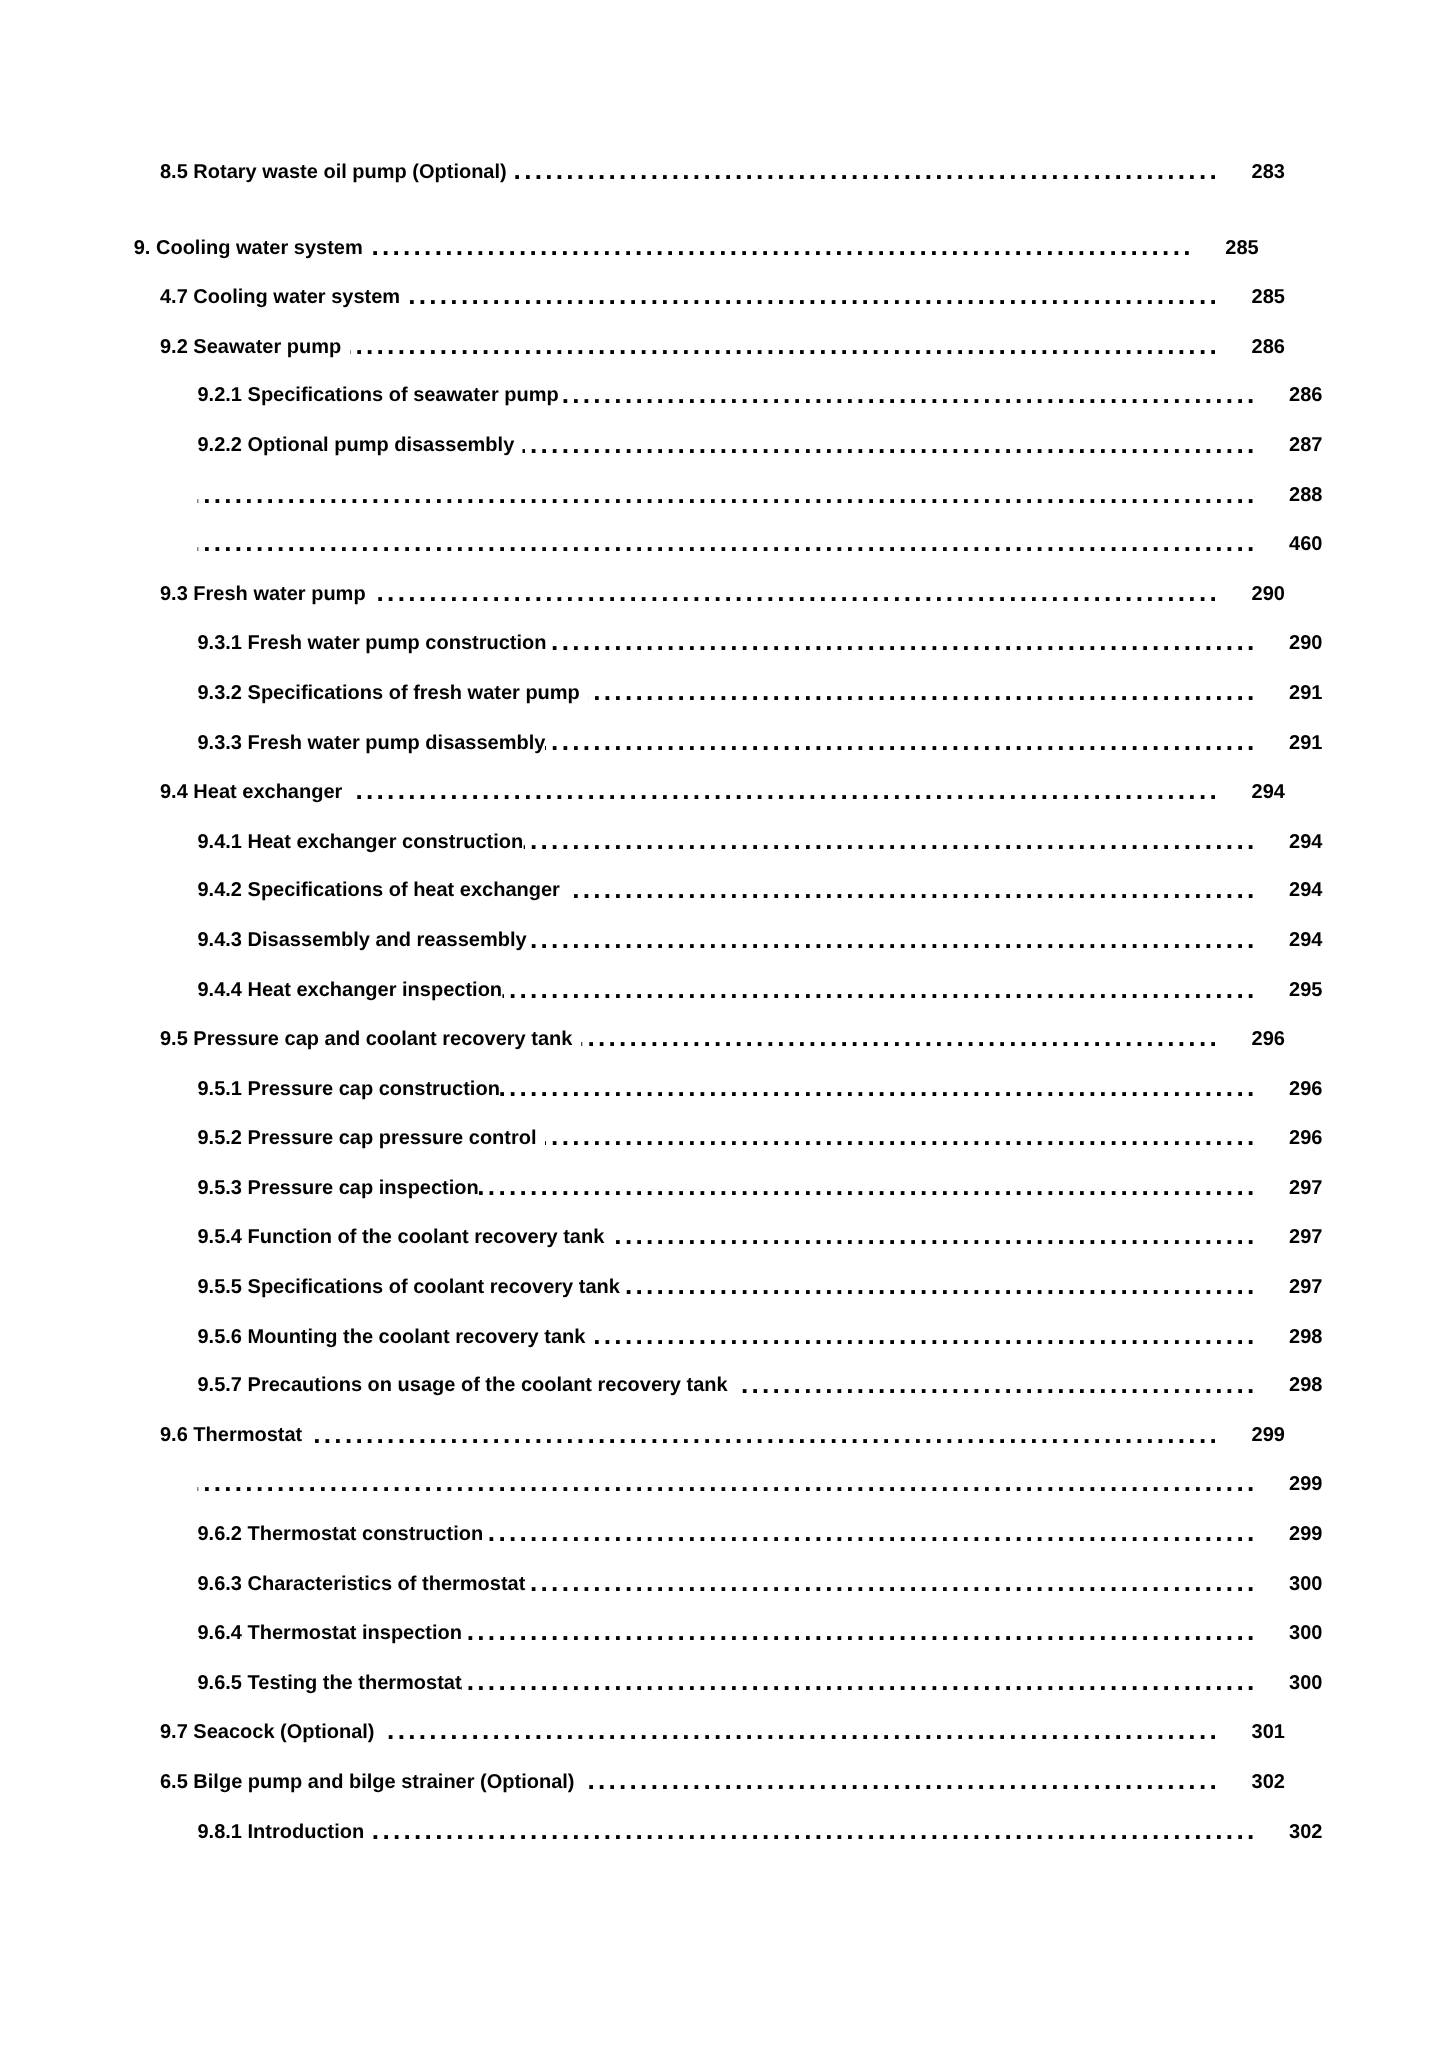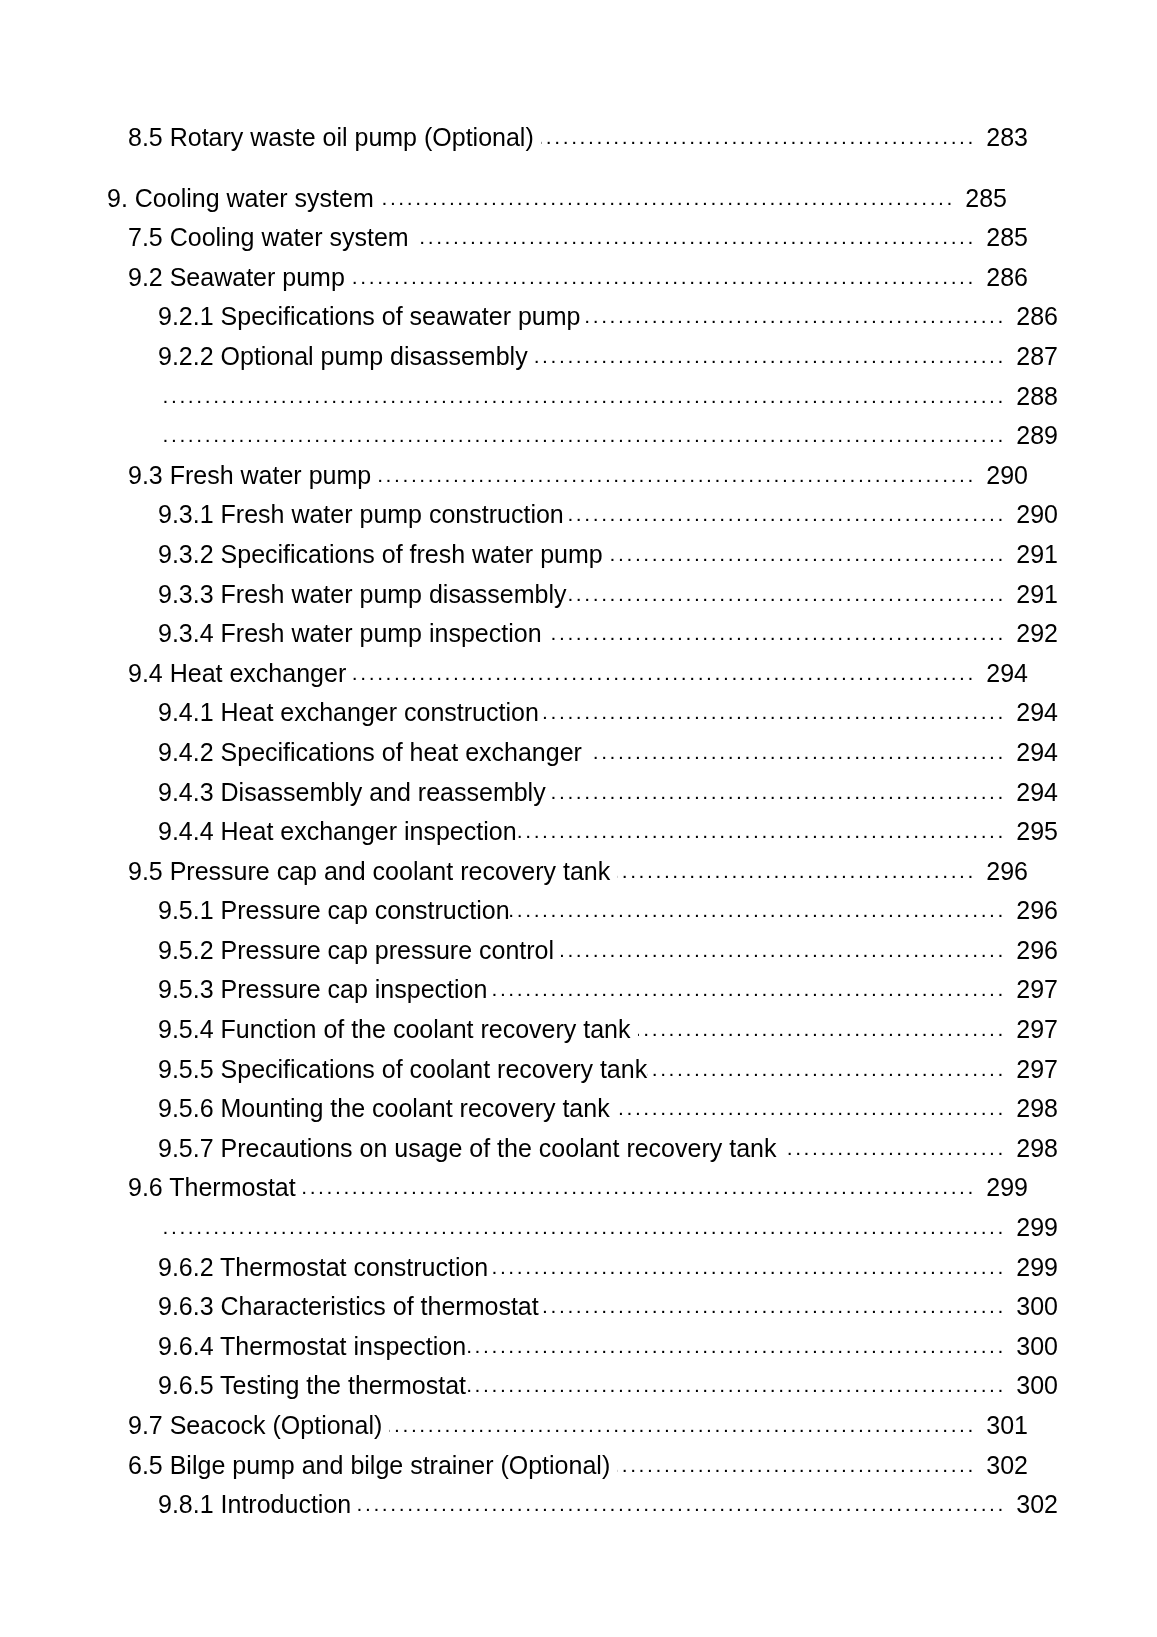--- a/index.html
+++ b/index.html
@@ -29,23 +29,24 @@
     position: absolute;
     left: 107px;
     top: 118px;
     width: 900px;
   }
 
   .toc-entry {
     display: flex;
     align-items: flex-end;
     width: 100%;
-    font-size: 25px;
+    font-size: 16px;
     line-height: 39.6px;
     white-space: nowrap;
+    font-weight: bold;
   }
 
   
   .toc-entry.lvl-1 { padding-left: 0px; }
   .toc-entry.lvl-2 { padding-left: 21px; }
   .toc-entry.lvl-3 { padding-left: 51px; }
 
   
   .toc-entry.gap-before { margin-top: 21px; }
 
@@ -96,21 +97,21 @@
         <span class="entry-title spaced">8.5 Rotary waste oil pump (Optional)</span>
         <span class="leader"></span>
         <span class="entry-page">283</span>
       </div>
       <div class="toc-entry lvl-1 gap-before">
         <span class="entry-title spaced">9. Cooling water system</span>
         <span class="leader"></span>
         <span class="entry-page">285</span>
       </div>
       <div class="toc-entry lvl-2">
-        <span class="entry-title spaced">7.5 Cooling water system</span>
+        <span class="entry-title spaced">4.7 Cooling water system</span>
         <span class="leader"></span>
         <span class="entry-page">285</span>
       </div>
       <div class="toc-entry lvl-2">
         <span class="entry-title spaced">9.2 Seawater pump</span>
         <span class="leader"></span>
         <span class="entry-page">286</span>
       </div>
       <div class="toc-entry lvl-3">
         <span class="entry-title tight">9.2.1 Specifications of seawater pump</span>
@@ -121,46 +122,41 @@
         <span class="entry-title spaced">9.2.2 Optional pump disassembly</span>
         <span class="leader"></span>
         <span class="entry-page">287</span>
       </div>
       <div class="toc-entry lvl-3">
         <span class="leader"></span>
         <span class="entry-page">288</span>
       </div>
       <div class="toc-entry lvl-3">
         <span class="leader"></span>
-        <span class="entry-page">289</span>
+        <span class="entry-page">460</span>
       </div>
       <div class="toc-entry lvl-2">
         <span class="entry-title spaced">9.3 Fresh water pump</span>
         <span class="leader"></span>
         <span class="entry-page">290</span>
       </div>
       <div class="toc-entry lvl-3">
         <span class="entry-title tight">9.3.1 Fresh water pump construction</span>
         <span class="leader"></span>
         <span class="entry-page">290</span>
       </div>
       <div class="toc-entry lvl-3">
         <span class="entry-title spaced">9.3.2 Specifications of fresh water pump</span>
         <span class="leader"></span>
         <span class="entry-page">291</span>
       </div>
       <div class="toc-entry lvl-3">
         <span class="entry-title tight">9.3.3 Fresh water pump disassembly</span>
         <span class="leader"></span>
         <span class="entry-page">291</span>
-      </div>
-      <div class="toc-entry lvl-3">
-        <span class="entry-title spaced">9.3.4 Fresh water pump inspection</span>
-        <span class="leader"></span>
-        <span class="entry-page">292</span>
       </div>
       <div class="toc-entry lvl-2">
         <span class="entry-title spaced">9.4 Heat exchanger</span>
         <span class="leader"></span>
         <span class="entry-page">294</span>
       </div>
       <div class="toc-entry lvl-3">
         <span class="entry-title tight">9.4.1 Heat exchanger construction</span>
         <span class="leader"></span>
         <span class="entry-page">294</span>

